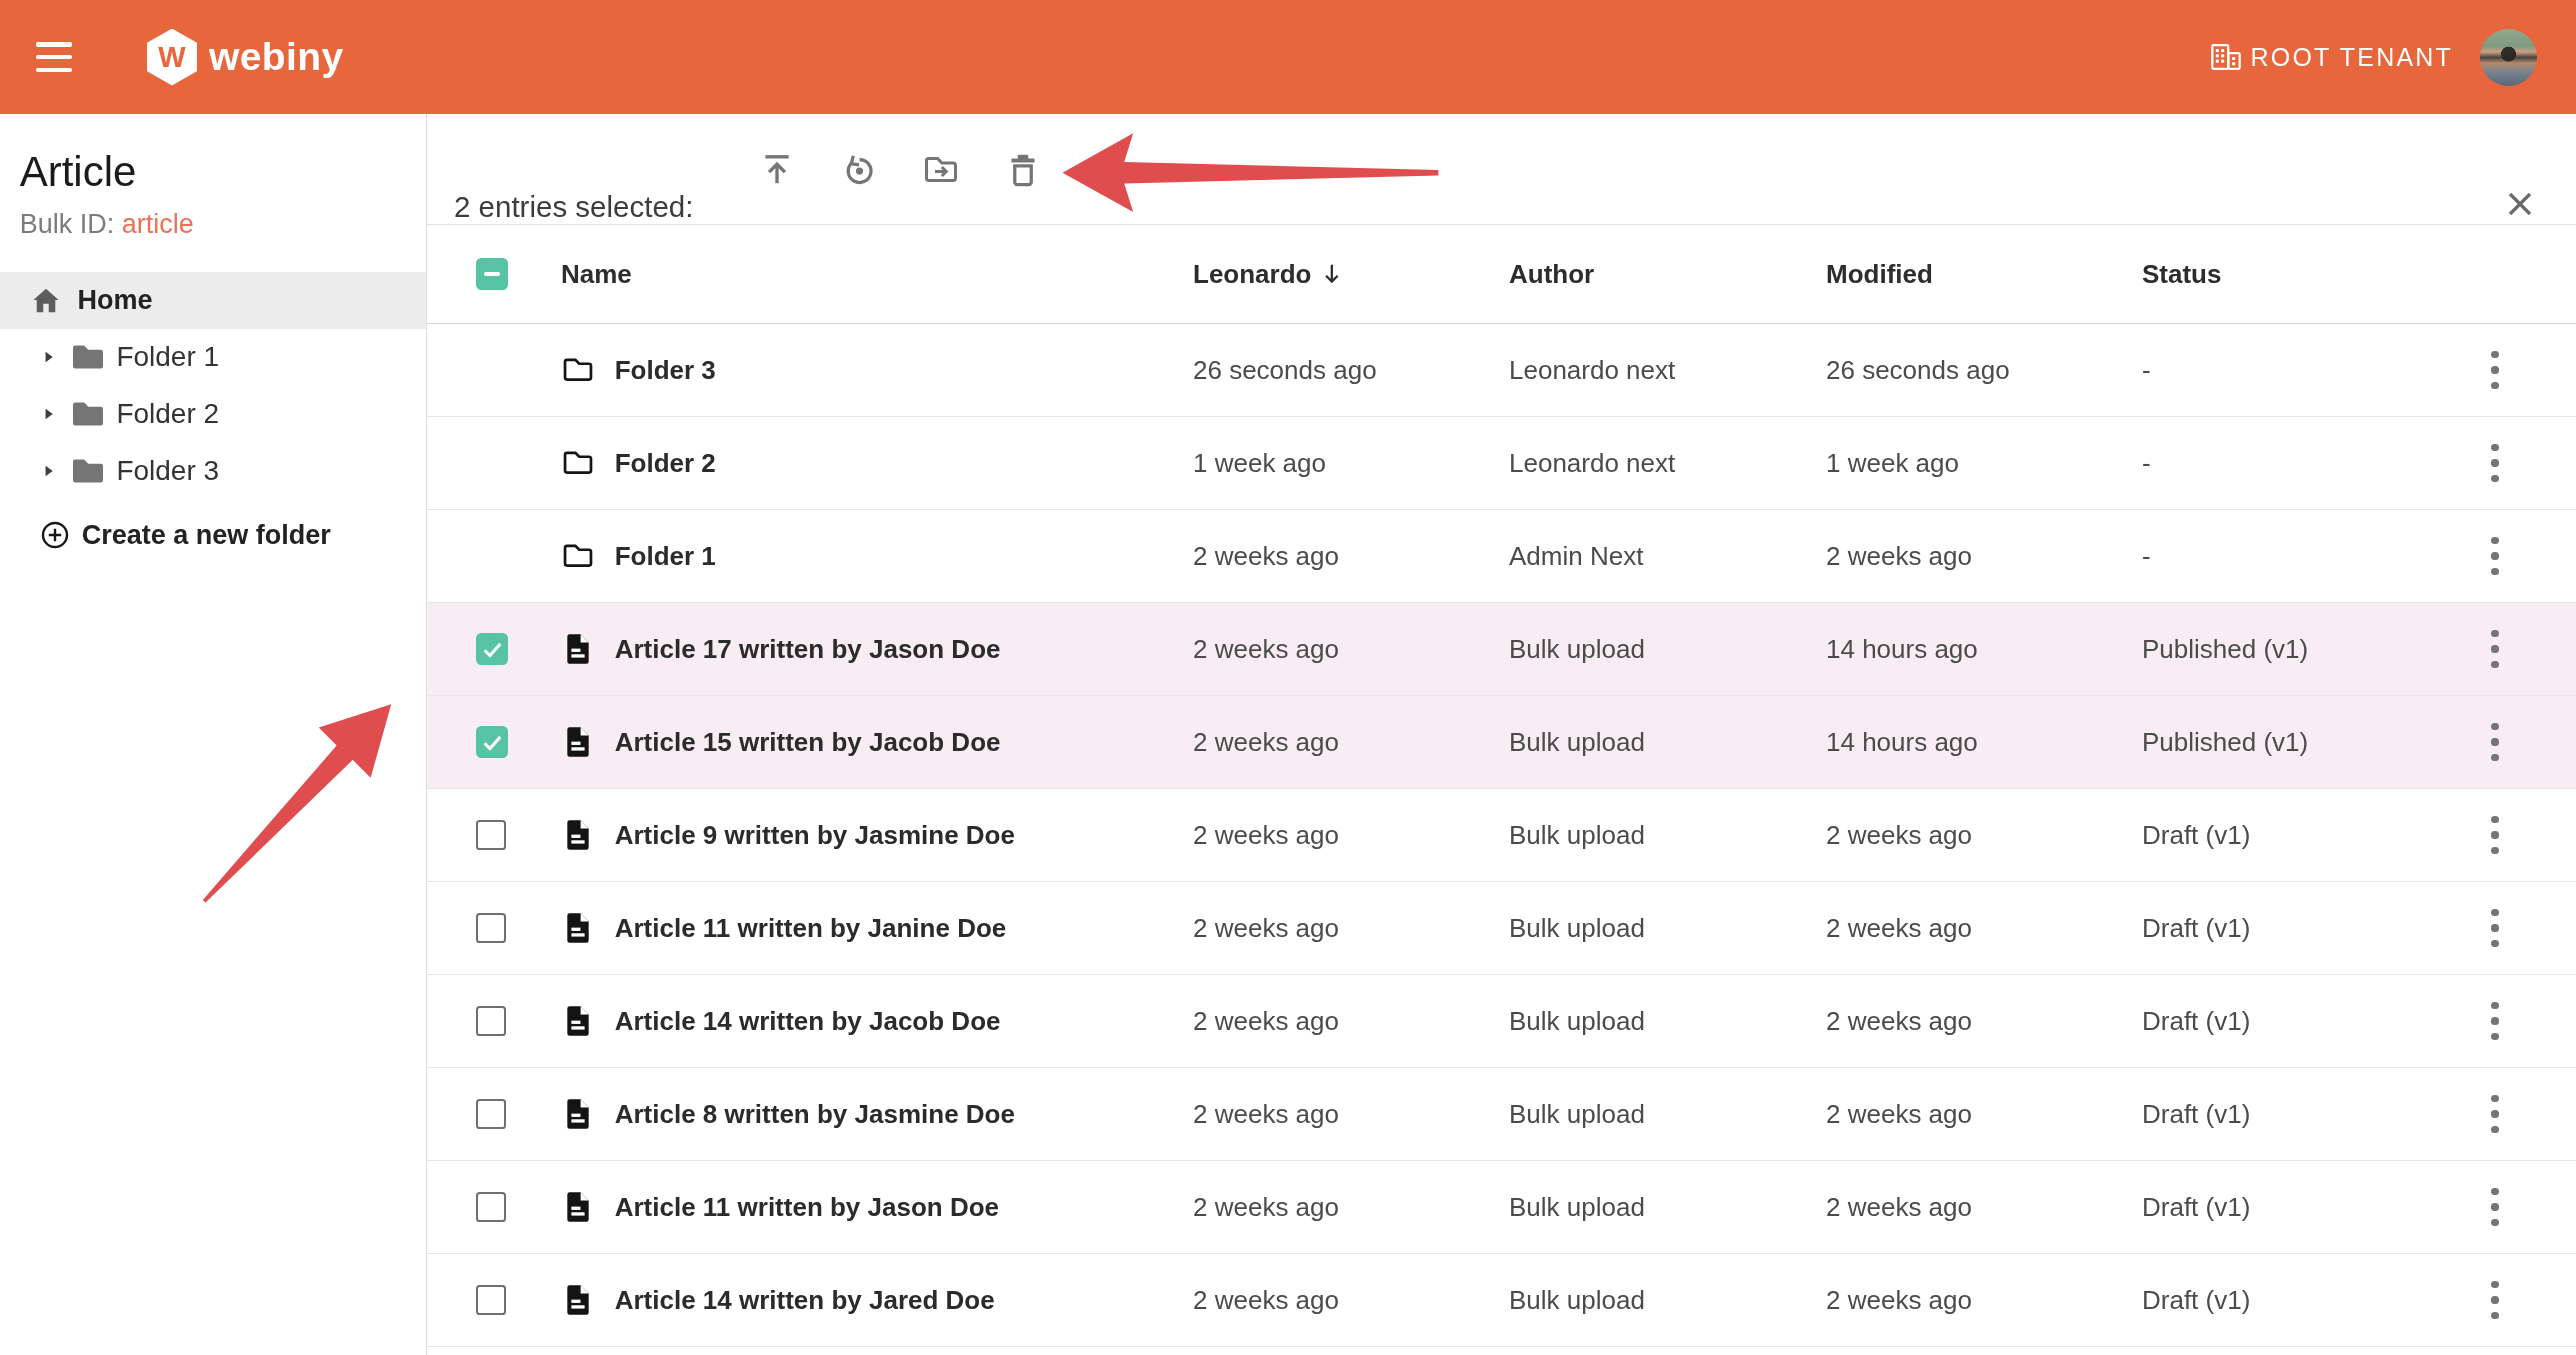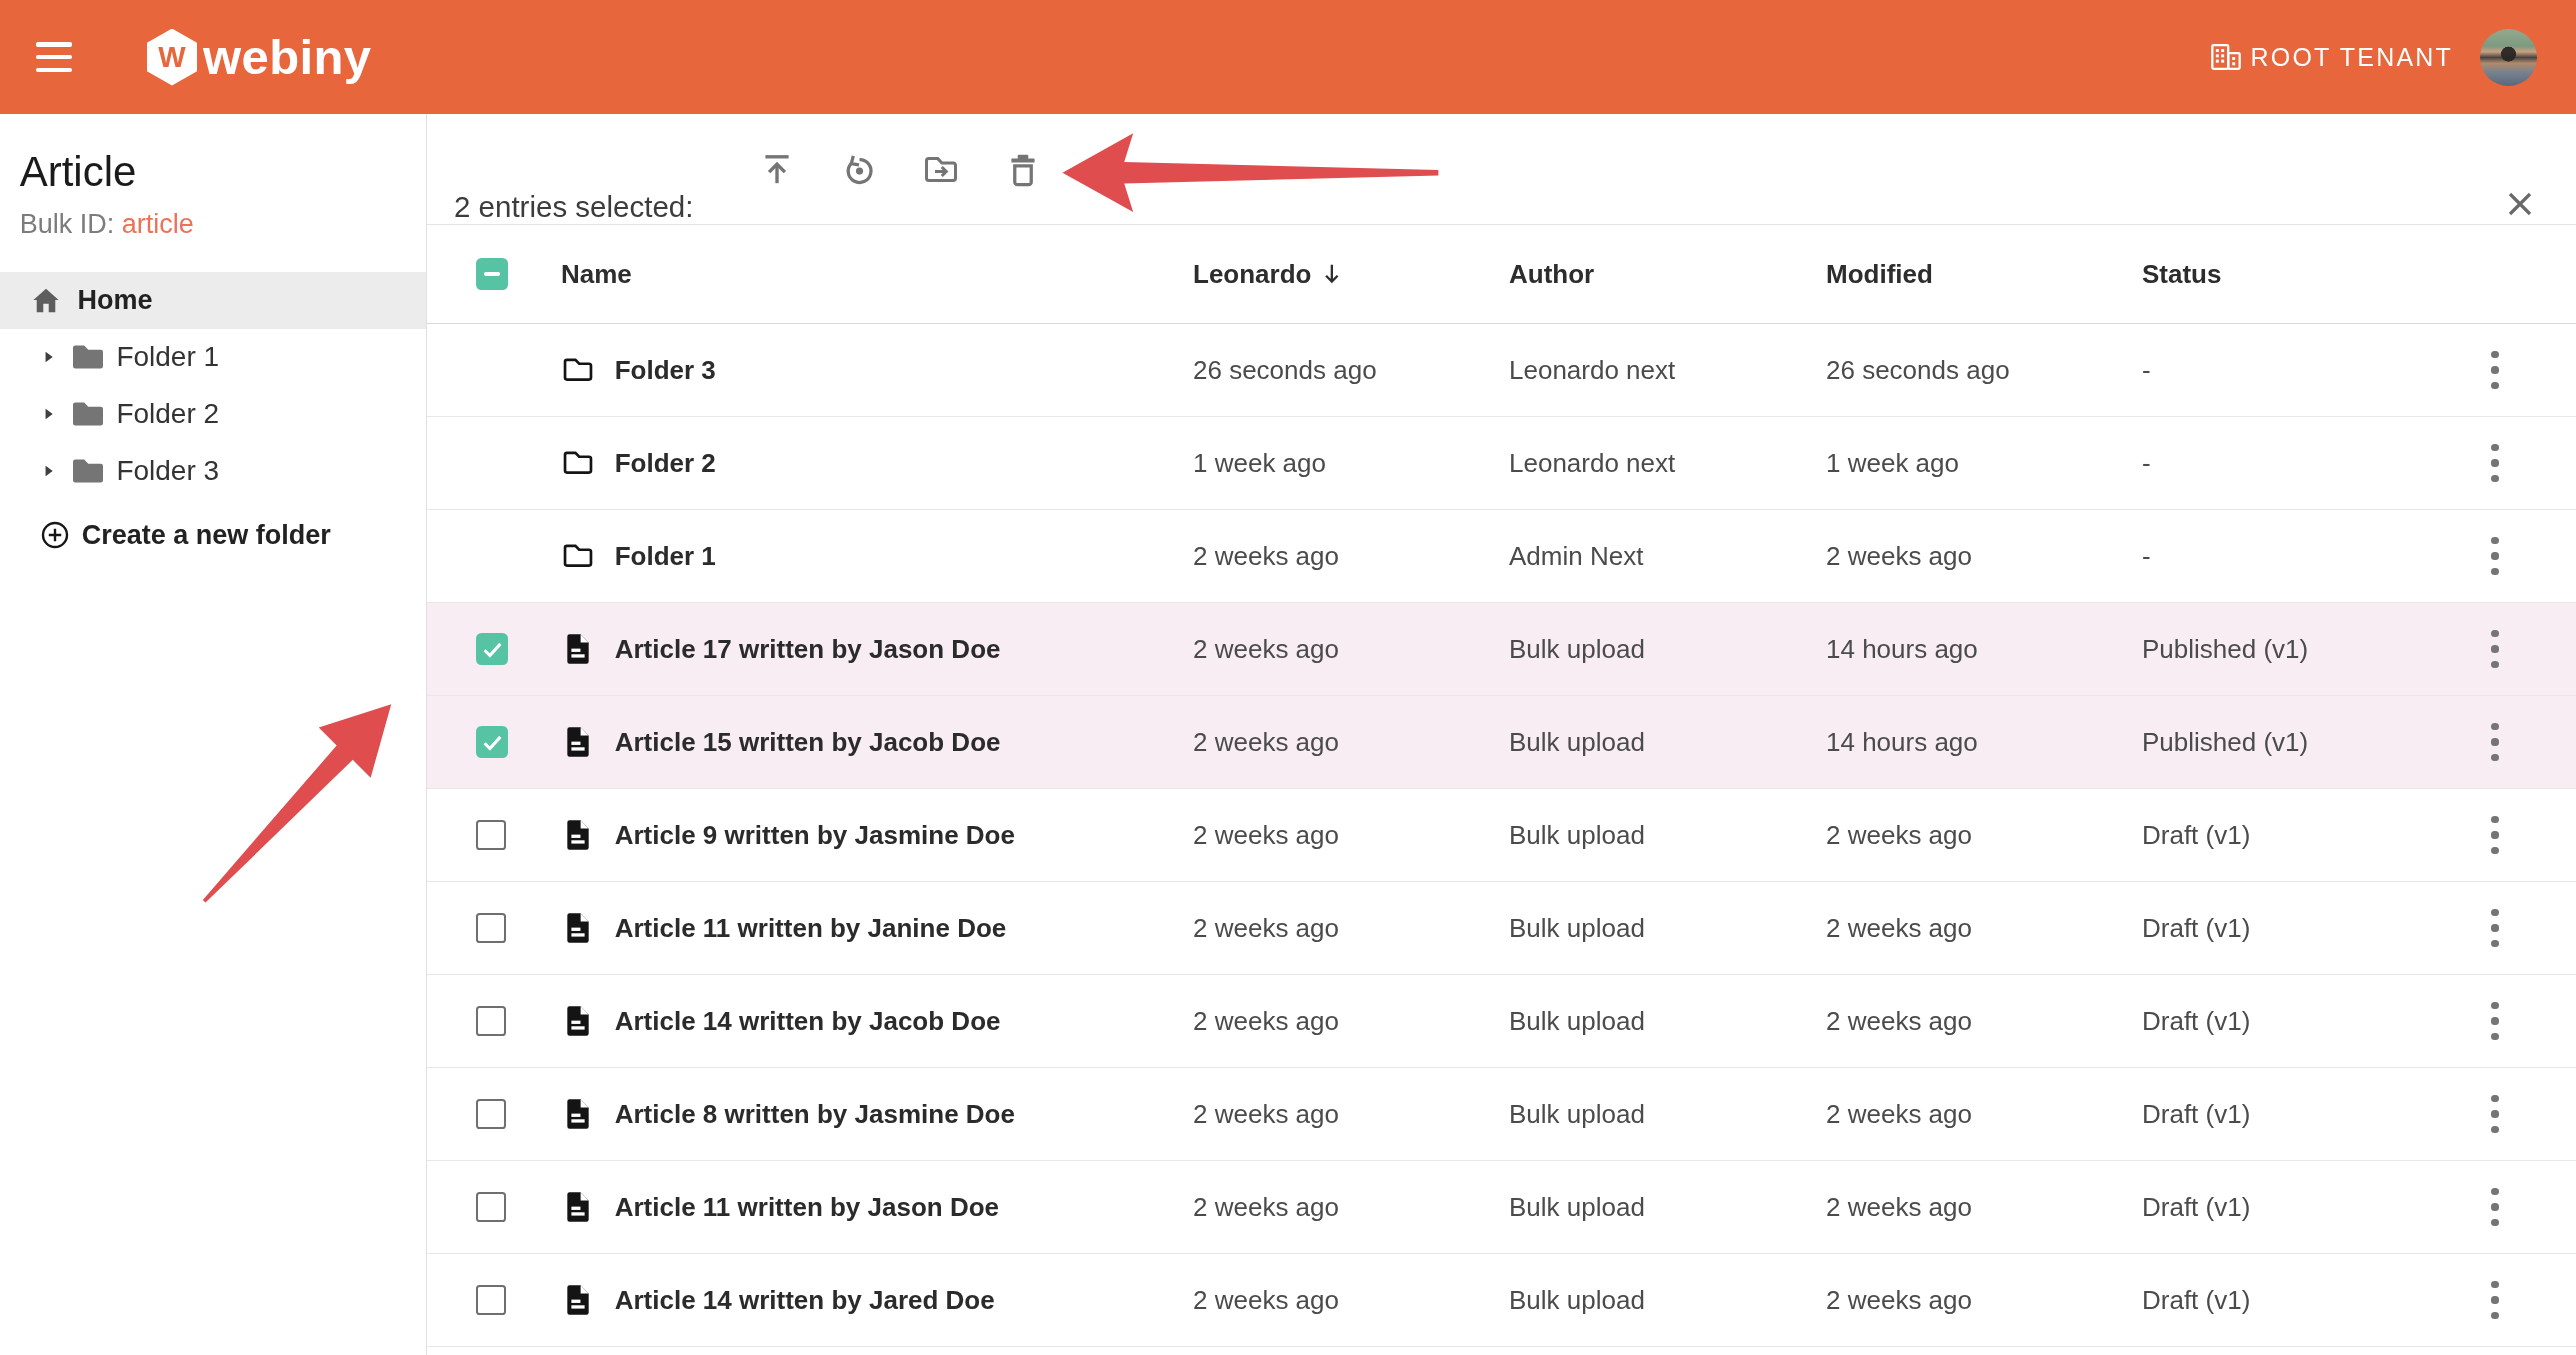--- a/index.html
+++ b/index.html
@@ -9,21 +9,21 @@
 
   
   .topbar { height:114px; background:#e8663c; display:flex; align-items:center; }
   .hamburger { width:36px; height:30px; margin-left:36px; display:flex; flex-direction:column;
     justify-content:space-between; background:none; border:none; cursor:pointer; }
   .hamburger i { display:block; height:4.5px; border-radius:1.8px; background:#fff; }
   .logo-hex { width:50px; height:57px; margin-left:75px; background:#fff;
     clip-path:polygon(50% 0,100% 25%,100% 75%,50% 100%,0 75%,0 25%);
     display:flex; align-items:center; justify-content:center; }
   .logo-hex span { color:#e8663c; font-weight:700; font-size:29px; }
-  .brand-text { color:#fff; font-size:49px; font-weight:700; margin-left:6px; letter-spacing:0.4px; }
+  .brand-text { color:#fff; font-size:39px; font-weight:700; margin-left:12px; letter-spacing:0.4px; }
   .tenant { margin-left:auto; display:flex; align-items:center; gap:8px; background:none; border:none; cursor:pointer; }
   .tenant-label { color:#fff; font-size:25px; font-weight:500; letter-spacing:2.2px; }
   .avatar { width:57px; height:57px; border-radius:50%; margin-left:27px; margin-right:39px;
     border:none; cursor:pointer; overflow:hidden;
     background:
       radial-gradient(circle at 50% 44%, rgba(40,38,36,.95) 0 17%, rgba(40,38,36,0) 18%),
       linear-gradient(180deg,#94a98e 0%,#7d9a80 30%,#c9a081 40%,#4a4440 50%,#b08a6c 60%,#72808f 78%,#5d6678 100%); }
 
   
   .main { display:flex; height:1241px; }

